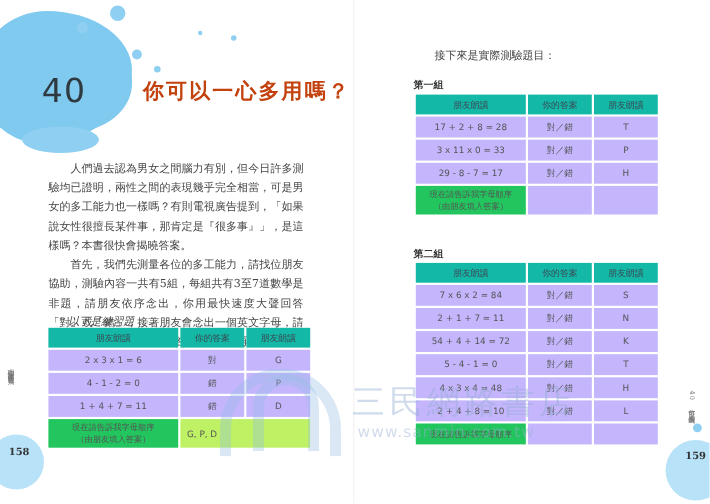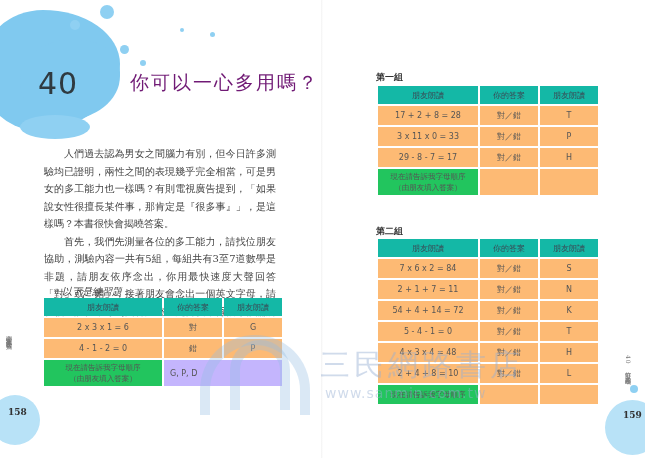--- a/index.html
+++ b/index.html
@@ -8,29 +8,29 @@
   .spread { position: absolute; left: 0; top: 0; width: 645px; height: 458px; background: #fff; }
   .page { position: absolute; top: 0; height: 458px; }
   .page-left { left: 0; width: 322px; }
   .page-right { left: 322px; width: 323px; }
   .gutter { position: absolute; left: 321px; top: 0; width: 2px; height: 458px; background: linear-gradient(to right, #f2f2f2, #ffffff); }
   .splash-blob { position: absolute; left: -20px; top: 10px; width: 140px; height: 120px; background: #80c9ef; border-radius: 45% 55% 60% 40% / 50% 45% 55% 50%; }
   .splash-blob2 { position: absolute; left: 20px; top: 40px; width: 100px; height: 80px; background: #80c9ef; border-radius: 50% 40% 55% 45%; }
   .dot { position: absolute; border-radius: 50%; background: #8fd0f2; }
 
   .chapter-num { position: absolute; left: 38px; top: 66px; font-family: "DejaVu Sans", sans-serif; font-size: 30px; color: #2f3a40; letter-spacing: 1px; }
-  .chapter-title { position: absolute; left: 130px; top: 70px; font-size: 19px; font-weight: normal; color: #701a75; letter-spacing: 2px; }
+  .chapter-title { position: absolute; left: 130px; top: 70px; font-size: 19px; font-weight: bold; color: #c2410c; letter-spacing: 2px; }
 
   .body-text { position: absolute; left: 44px; top: 145px; width: 200px; font-size: 10px; line-height: 17.5px; color: #444; text-align: justify; }
   .body-text p { text-indent: 2em; }
   .practice-intro { position: absolute; left: 62px; top: 285px; font-size: 10px; color: #444; font-style: italic; }
 
   table.quiz { position: absolute; border-collapse: separate; border-spacing: 2px; font-family: "DejaVu Sans", sans-serif; font-size: 8px; color: #555; }
   table.quiz th { background: #14b8a6; height: 18px; font-weight: normal; color: #3a4a55; text-align: center; }
-  table.quiz td { background: #fdba74; height: 19px; text-align: center; }
+  table.quiz td { background: #c4b5fd; height: 19px; text-align: center; }
   table.quiz td.ask { background: #22c55e; font-size: 7.5px; line-height: 11px; padding: 2px 4px; }
   table.quiz td.answer-left { text-align: left; padding-left: 6px; }
 
   .tbl-practice { left: 42px; top: 296px; }
   .tbl-g1 { left: 376px; top: 84px; }
   .tbl-g2 { left: 376px; top: 237px; }
 
   .group-label { position: absolute; font-family: "DejaVu Sans", sans-serif; font-size: 9px; font-weight: bold; color: #333; }
   .right-intro { position: absolute; left: 395px; top: 44px; font-size: 10px; color: #444; }
 
@@ -83,38 +83,44 @@
         <td>2 x 3 x 1 = 6</td>
         <td>對</td>
         <td>G</td>
       </tr>
       <tr>
         <td>4 - 1 - 2 = 0</td>
         <td>錯</td>
         <td>P</td>
       </tr>
       <tr>
+        <td>1 + 4 + 7 = 11</td>
+        <td>錯</td>
+        <td>D</td>
+      </tr>
+      <tr>
         <td class="ask">
           <div>現在請告訴我字母順序</div>
           <div>（由朋友填入答案）</div>
         </td>
-        <td colspan="2" class="answer-left" style="background:#c4b5fd;">G, P, D</td>
+        <td colspan="2" class="answer-left" style="background:#bef264;">G, P, D</td>
       </tr>
     </tbody>
       </table>
 
     <div class="side-text side-left">心理學家教你的速戰策</div>
     <div class="dot" style="left:-10px;top:395px;width:50px;height:50px;background:#b8e2f7;"></div>
     <div class="page-num pn-left">158</div>
   </div>
 
   <div class="gutter"></div>
 
   <div class="page page-right"></div>
 
+  <div class="right-intro">接下來是實際測驗題目：</div>
 
   <div class="group-label" style="left:376px;top:71px;">第一組</div>
   <table class="quiz tbl-g1">
     <tbody>
         <tr>
       <th style="width:100px;">朋友朗讀</th>
       <th style="width:58px;">你的答案</th>
       <th style="width:58px;">朋友朗讀</th>
     </tr>
     <tr>

